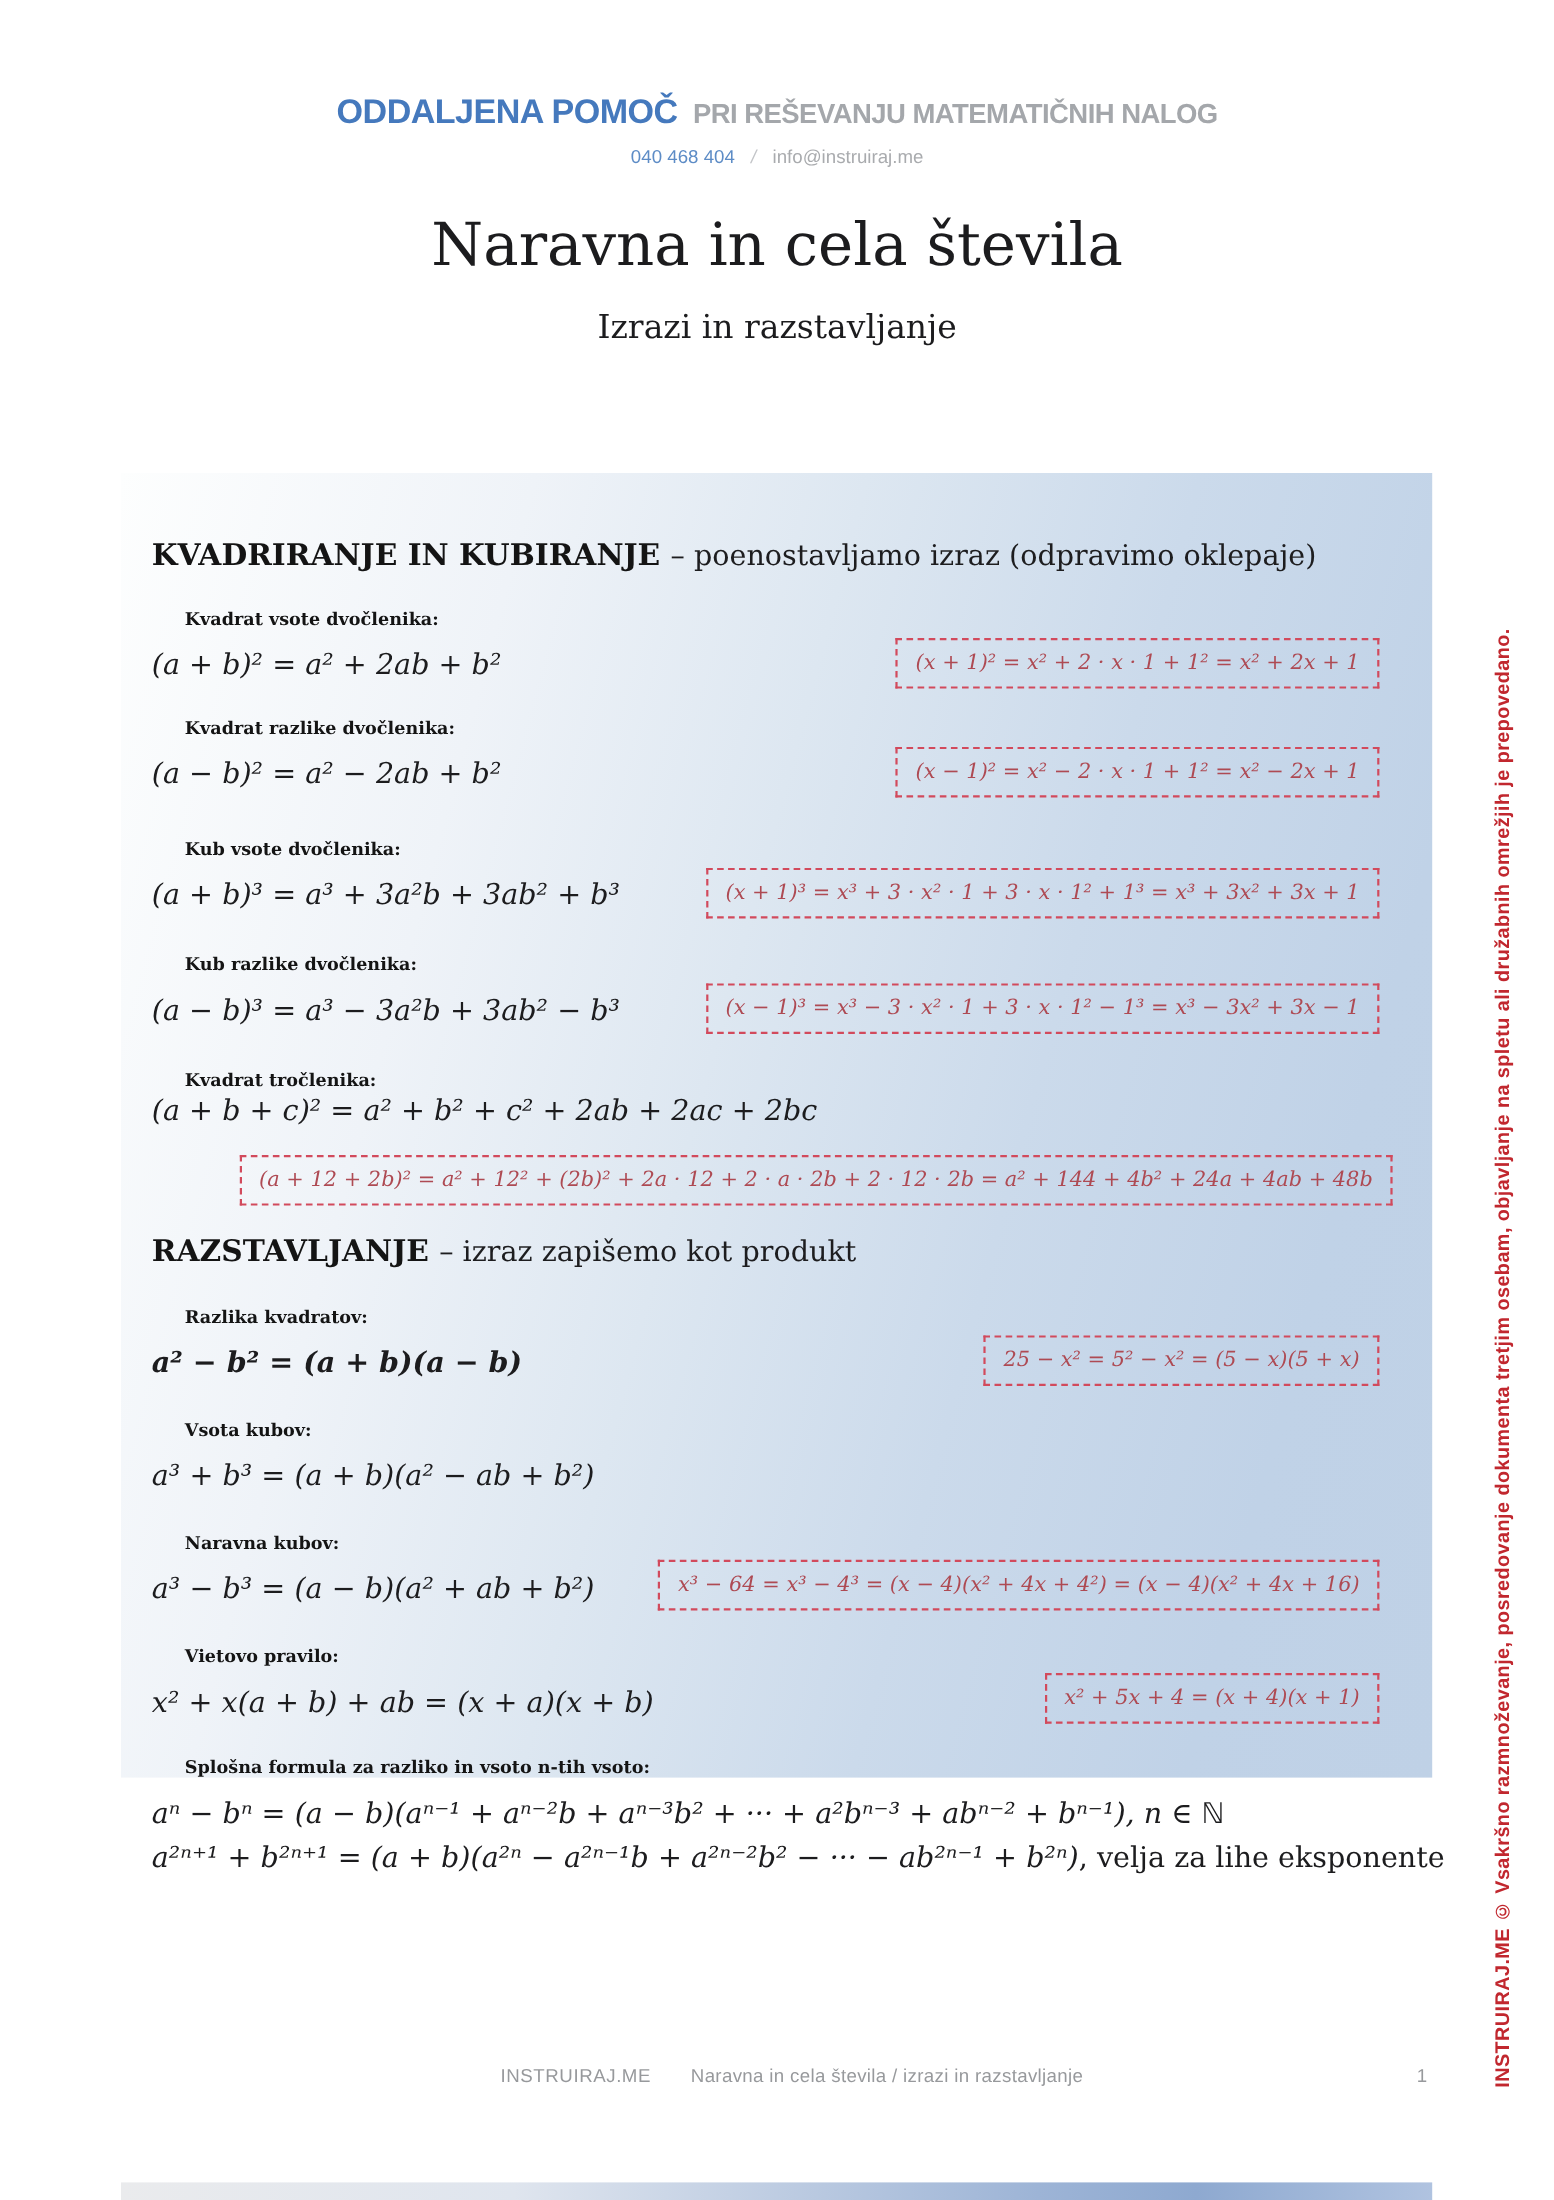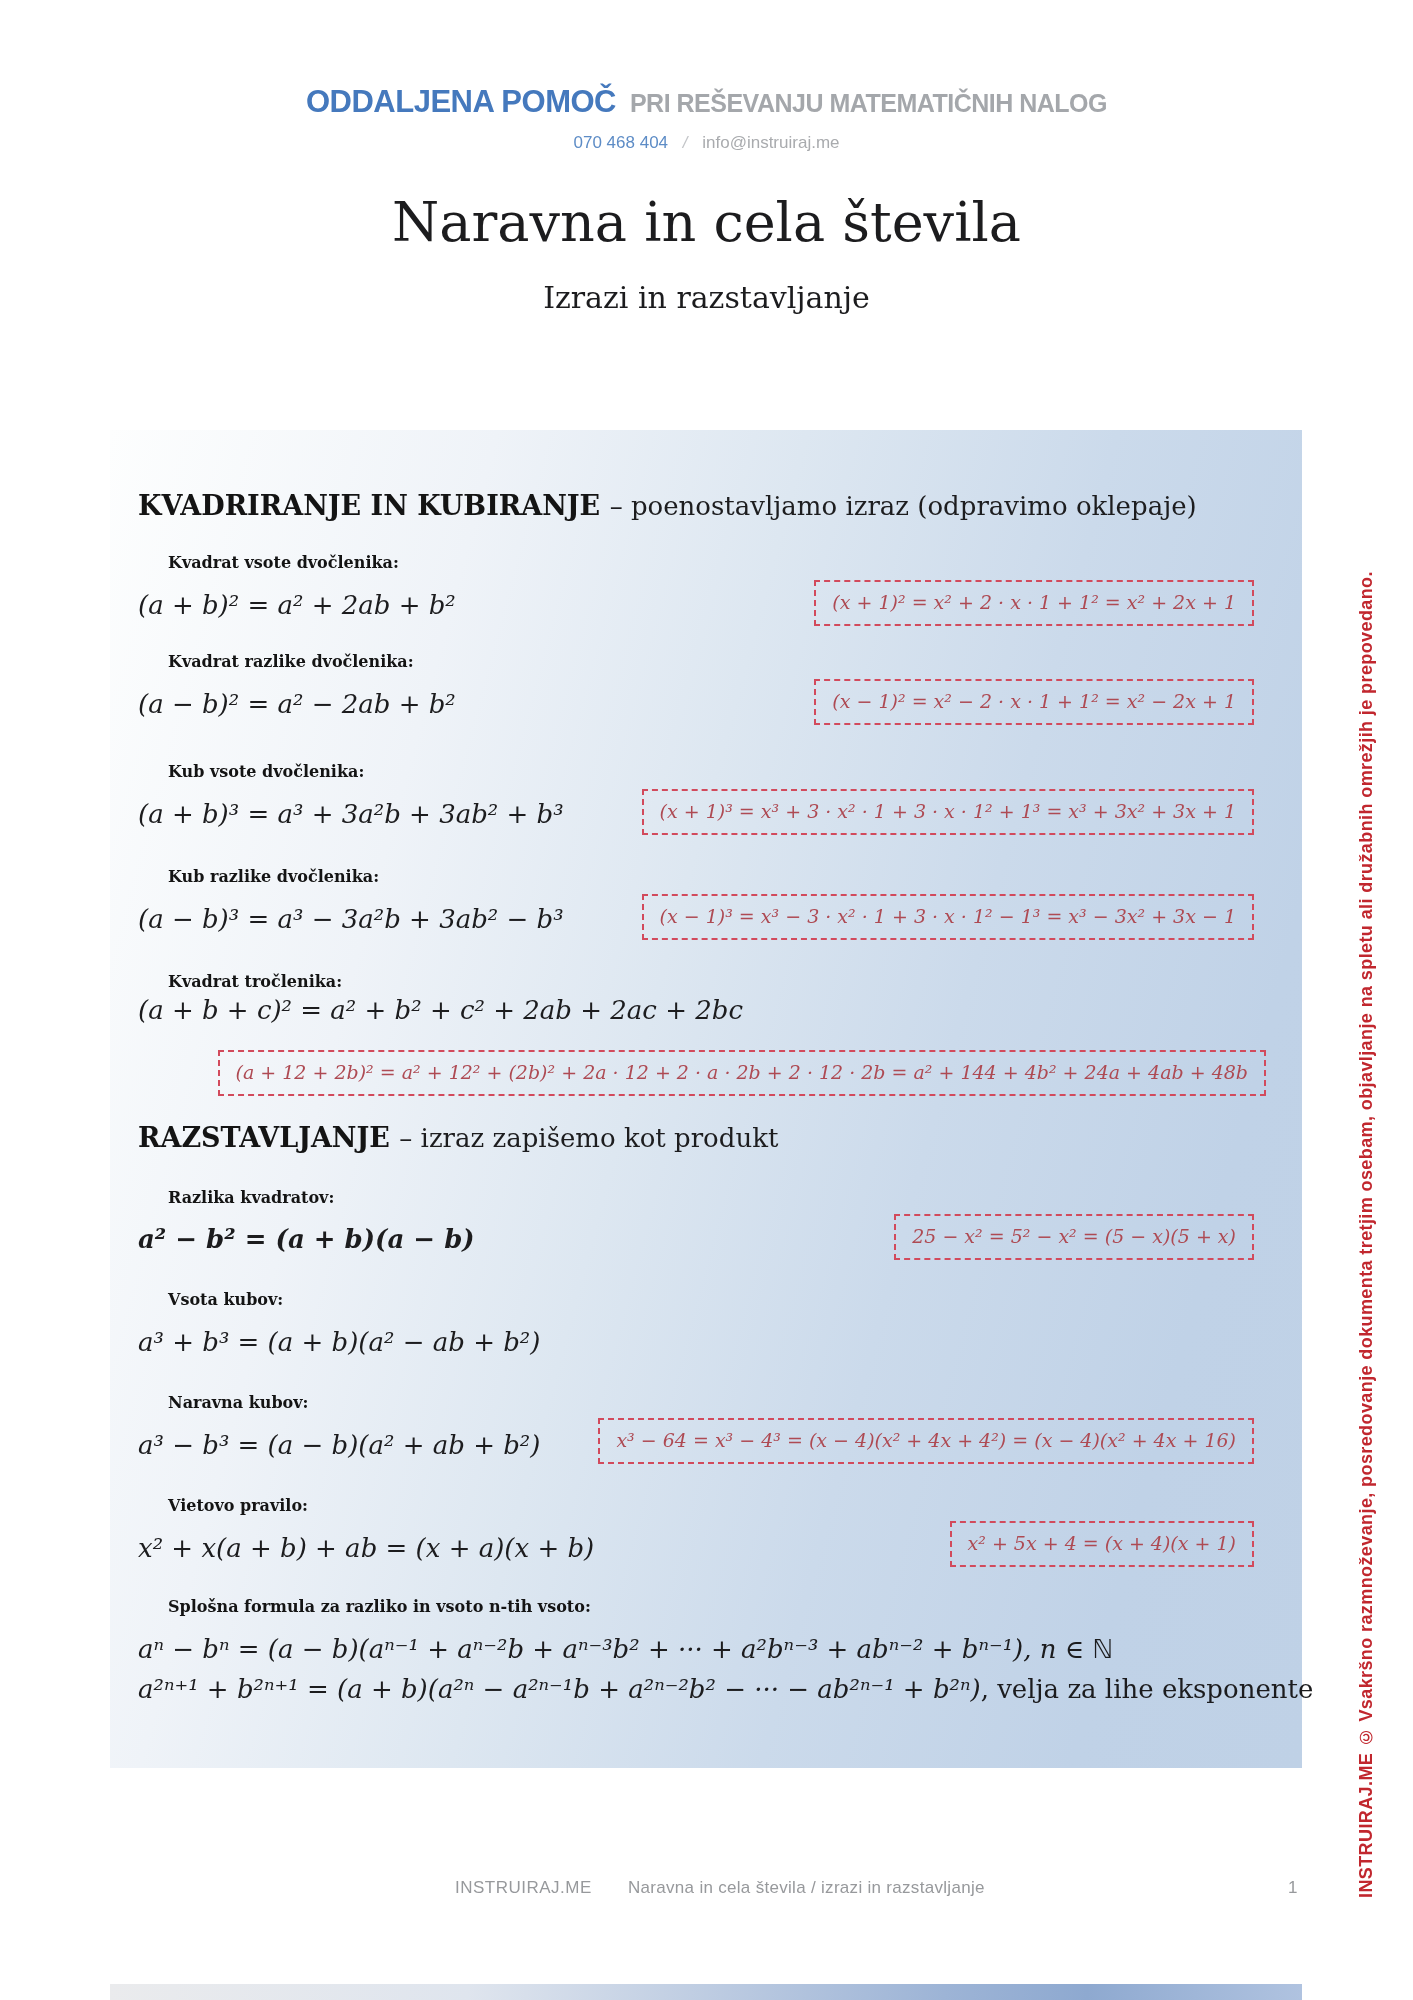--- a/index.html
+++ b/index.html
@@ -25,21 +25,21 @@
   .doc-title{
     position:absolute;top:192px;left:0;width:100%;text-align:center;
     font-family:"DejaVu Serif",serif;font-size:54px;color:#1c1c1e;line-height:1.15;
   }
   .doc-subtitle{
     position:absolute;top:280px;left:0;width:100%;text-align:center;
     font-family:"DejaVu Serif",serif;font-size:30px;color:#1c1c1e;
   }
   
   .panel{
-    position:absolute;left:110px;top:430px;width:1192px;height:1338px;
+    position:absolute;left:110px;top:430px;width:1192px;height:1186px;
     background:linear-gradient(105deg,#fdfefe 0%,#eff3f8 25%,#dde7f1 45%,#cbdaeb 65%,#c0d2e7 85%,#bfd1e6 100%);
   }
   .sec-h{
     position:absolute;left:28px;font-family:"DejaVu Serif",serif;color:#141414;
     font-size:27px;font-weight:bold;white-space:nowrap;
   }
   .sec-h .note{font-weight:normal;font-size:26px;color:#1d1d1f;}
   .flabel{
     position:absolute;left:40px;font-family:"DejaVu Serif",serif;
     font-weight:bold;font-size:16px;color:#141414;white-space:nowrap;margin-left:18px;
@@ -89,21 +89,21 @@
 </head>
 <body>
 
 <div class="page">
 
   <div class="hdr-line1">
     <span class="hdr-brand">ODDALJENA POMOČ</span>
     <span class="hdr-tagline">PRI REŠEVANJU MATEMATIČNIH NALOG</span>
   </div>
   <div class="hdr-line2">
-    <span class="hdr-phone">070 468 404</span>
+    <span class="hdr-phone">040 468 404</span>
     <span class="hdr-sep">/</span>
     <span class="hdr-email">info@instruiraj.me</span>
   </div>
 
   <div class="doc-title">Naravna in cela števila</div>
   <div class="doc-subtitle">Izrazi in razstavljanje</div>
 
   <div class="panel">
 
     <div class="sec-h sec1">

